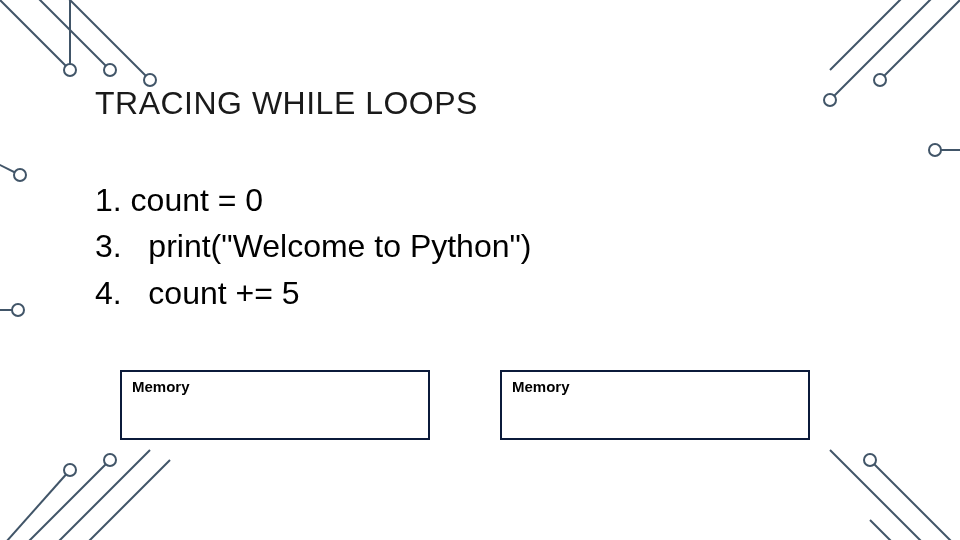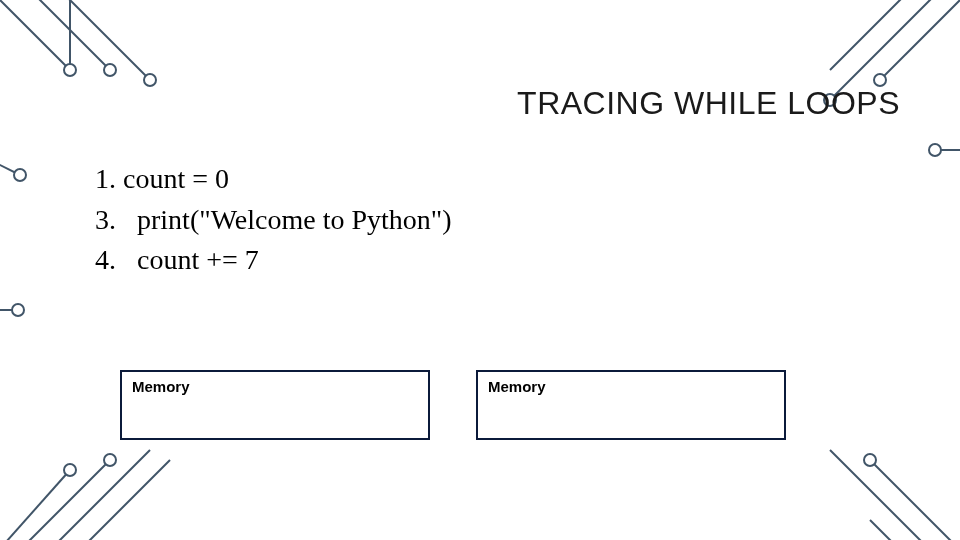--- a/index.html
+++ b/index.html
@@ -26,37 +26,36 @@
     position: absolute;
     left: 95px;
     top: 85px;
     right: 60px;
   }
   .title {
     font-size: 32px;
     font-weight: 400;
     color: #1a1a1a;
     letter-spacing: 0.5px;
-    margin-bottom: 37px;
-    text-align: right;
+    margin-bottom: 55px;
   }
   .codeblock {
-    font-family: Liberation Serif, serif;
-    font-size: 28px;
+    font-family: Liberation Sans, sans-serif;
+    font-size: 32px;
     line-height: 1.45;
     color: #000;
   }
   .codeline { white-space: pre; }
   .ln { display: inline-block; }
   .boxes {
     position: absolute;
     left: 120px;
     top: 370px;
     display: flex;
-    gap: 46px;
+    gap: 70px;
   }
   .box {
     border: 2px solid #0b1a3a;
     width: 310px;
     height: 70px;
     padding: 6px 10px;
   }
   .box-label {
     font-family: Arial, Helvetica, sans-serif;
     font-size: 15px;
@@ -103,21 +102,21 @@
   <line x1="930" y1="580" x2="870" y2="520"></line>
   <circle class="node" cx="870" cy="460" r="6"></circle>
 </svg>
 
 <div class="content">
   <h1 class="title">TRACING WHILE LOOPS</h1>
 
   <div class="codeblock">
     <div class="codeline"><span class="ln">1.</span><span> count = 0</span></div>
     <div class="codeline"><span class="ln">3.</span><span>   print("Welcome to Python")</span></div>
-    <div class="codeline"><span class="ln">4.</span><span>   count += 7</span></div>
+    <div class="codeline"><span class="ln">4.</span><span>   count += 5</span></div>
   </div>
 </div>
 
 <div class="boxes">
   <div class="box">
     <div class="box-label">Memory</div>
   </div>
   <div class="box">
     <div class="box-label">Memory</div>
   </div>

